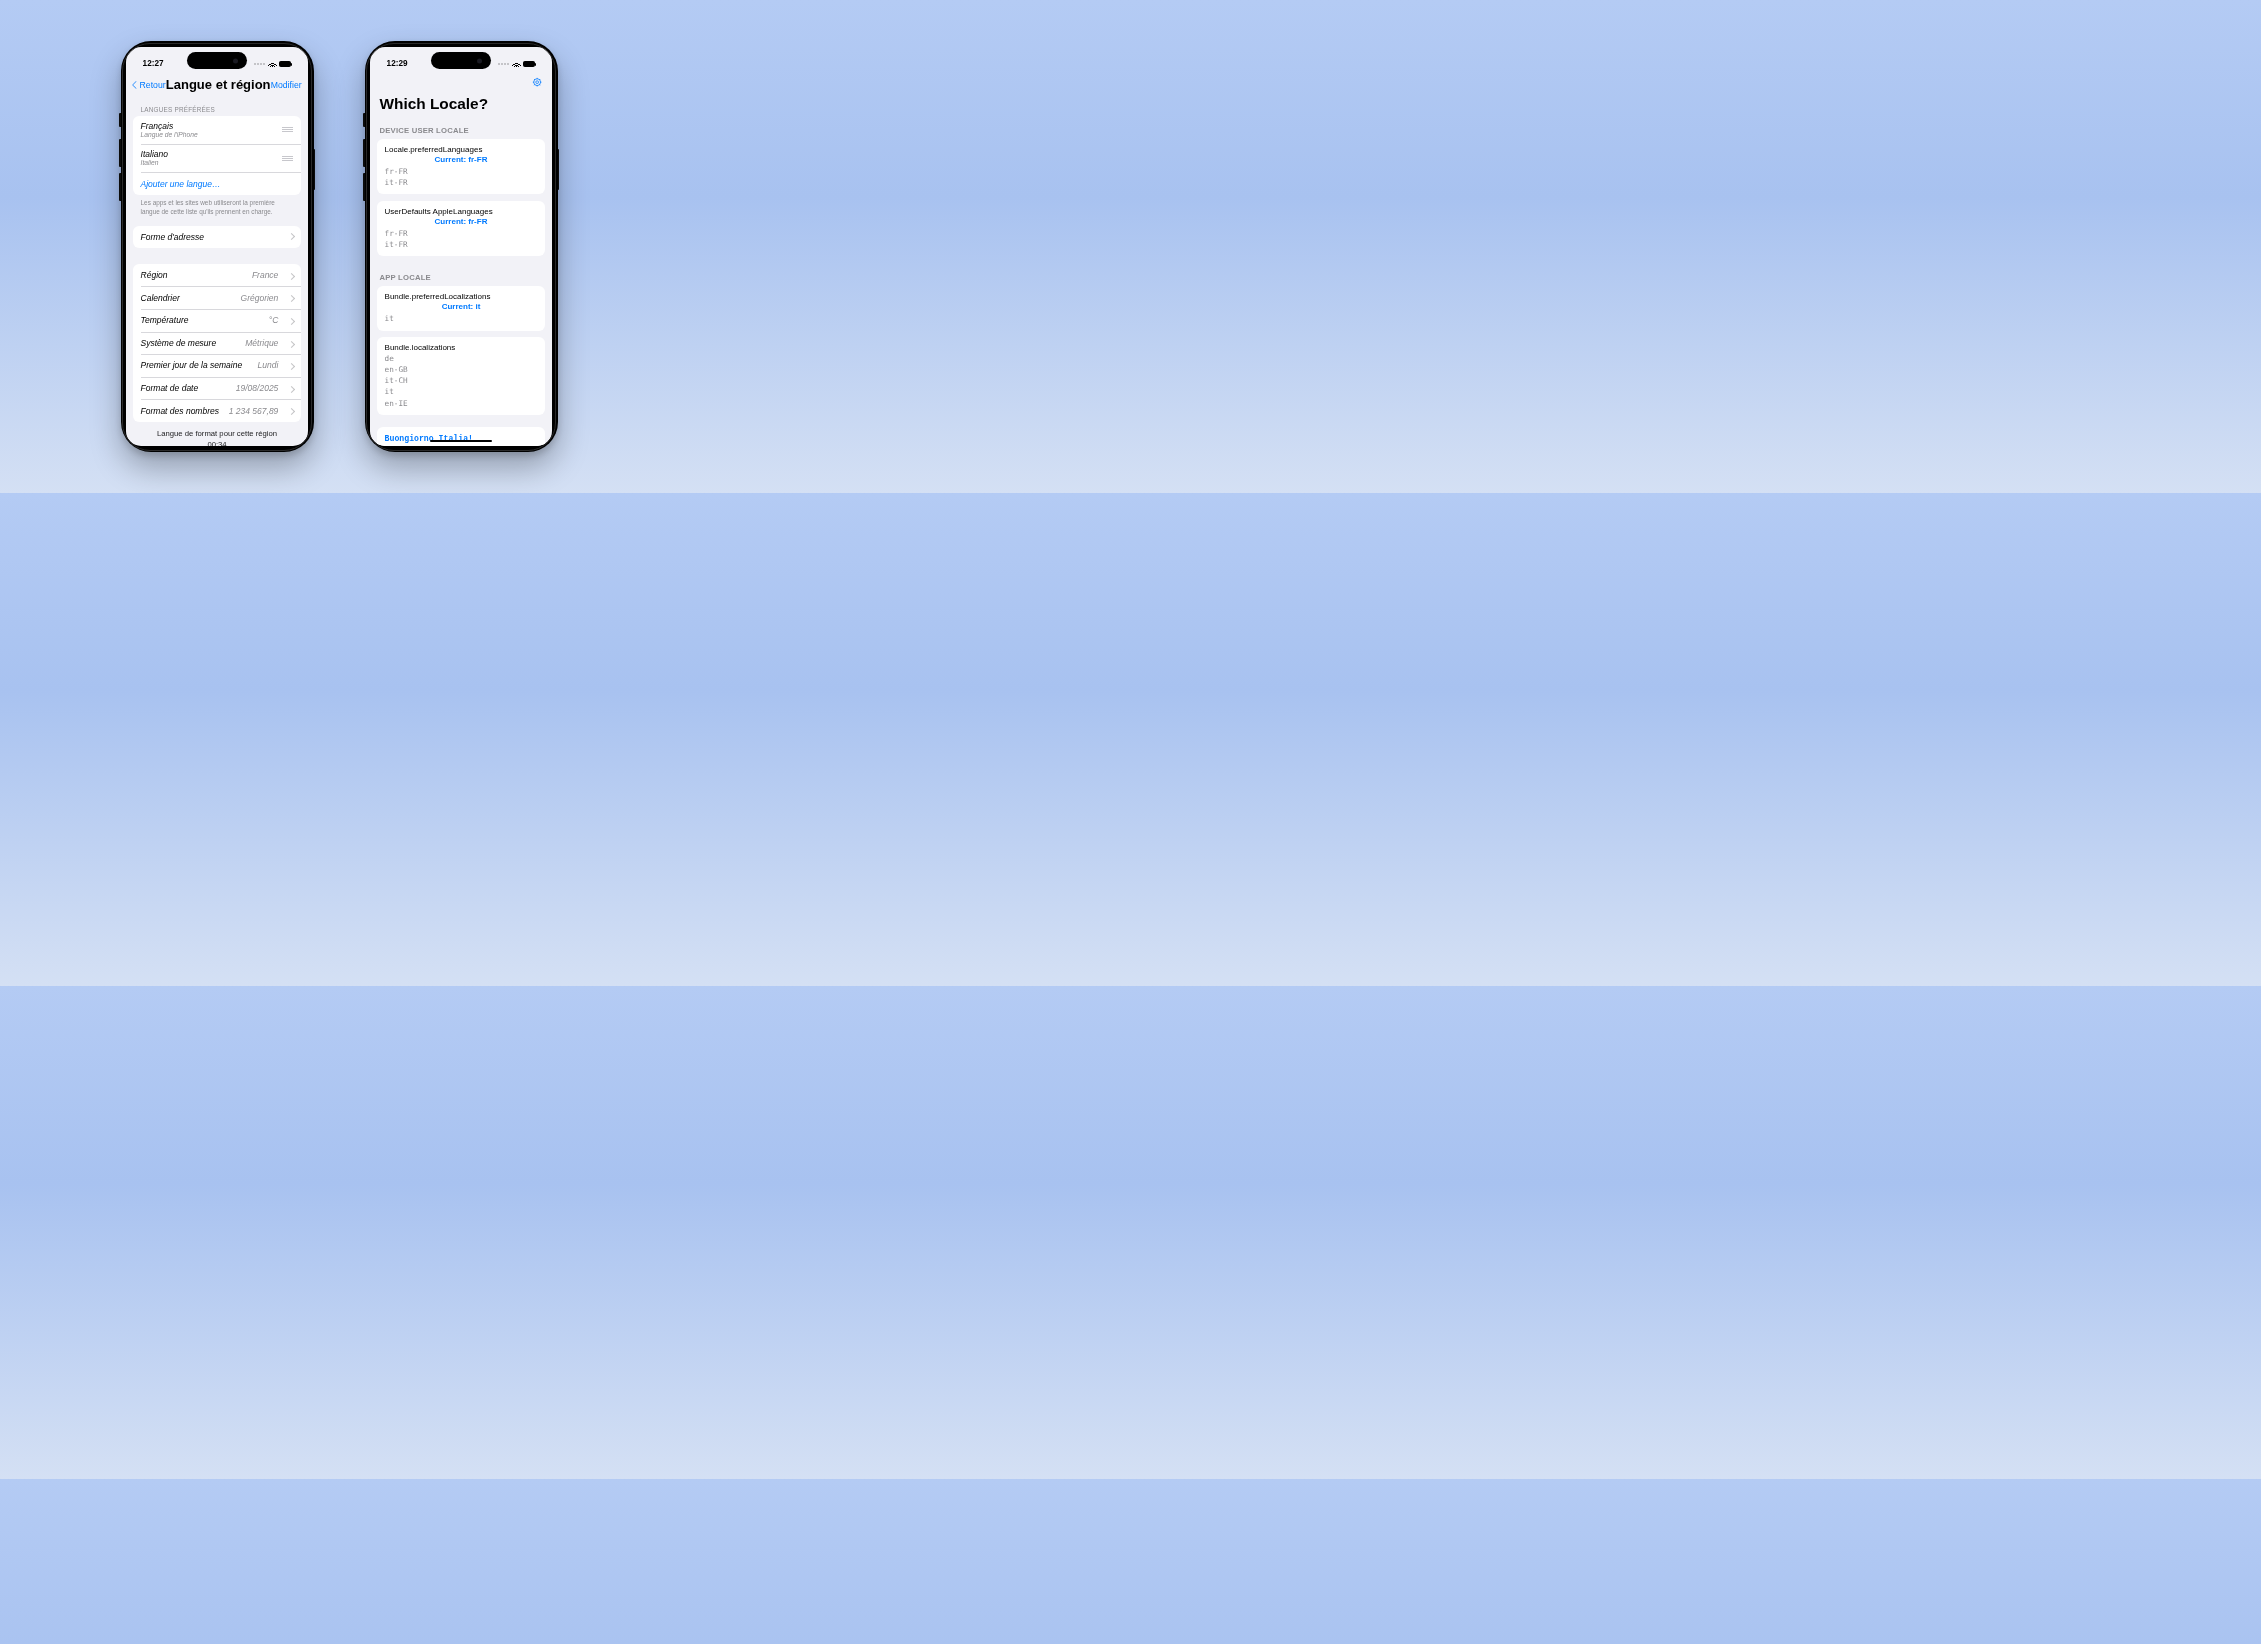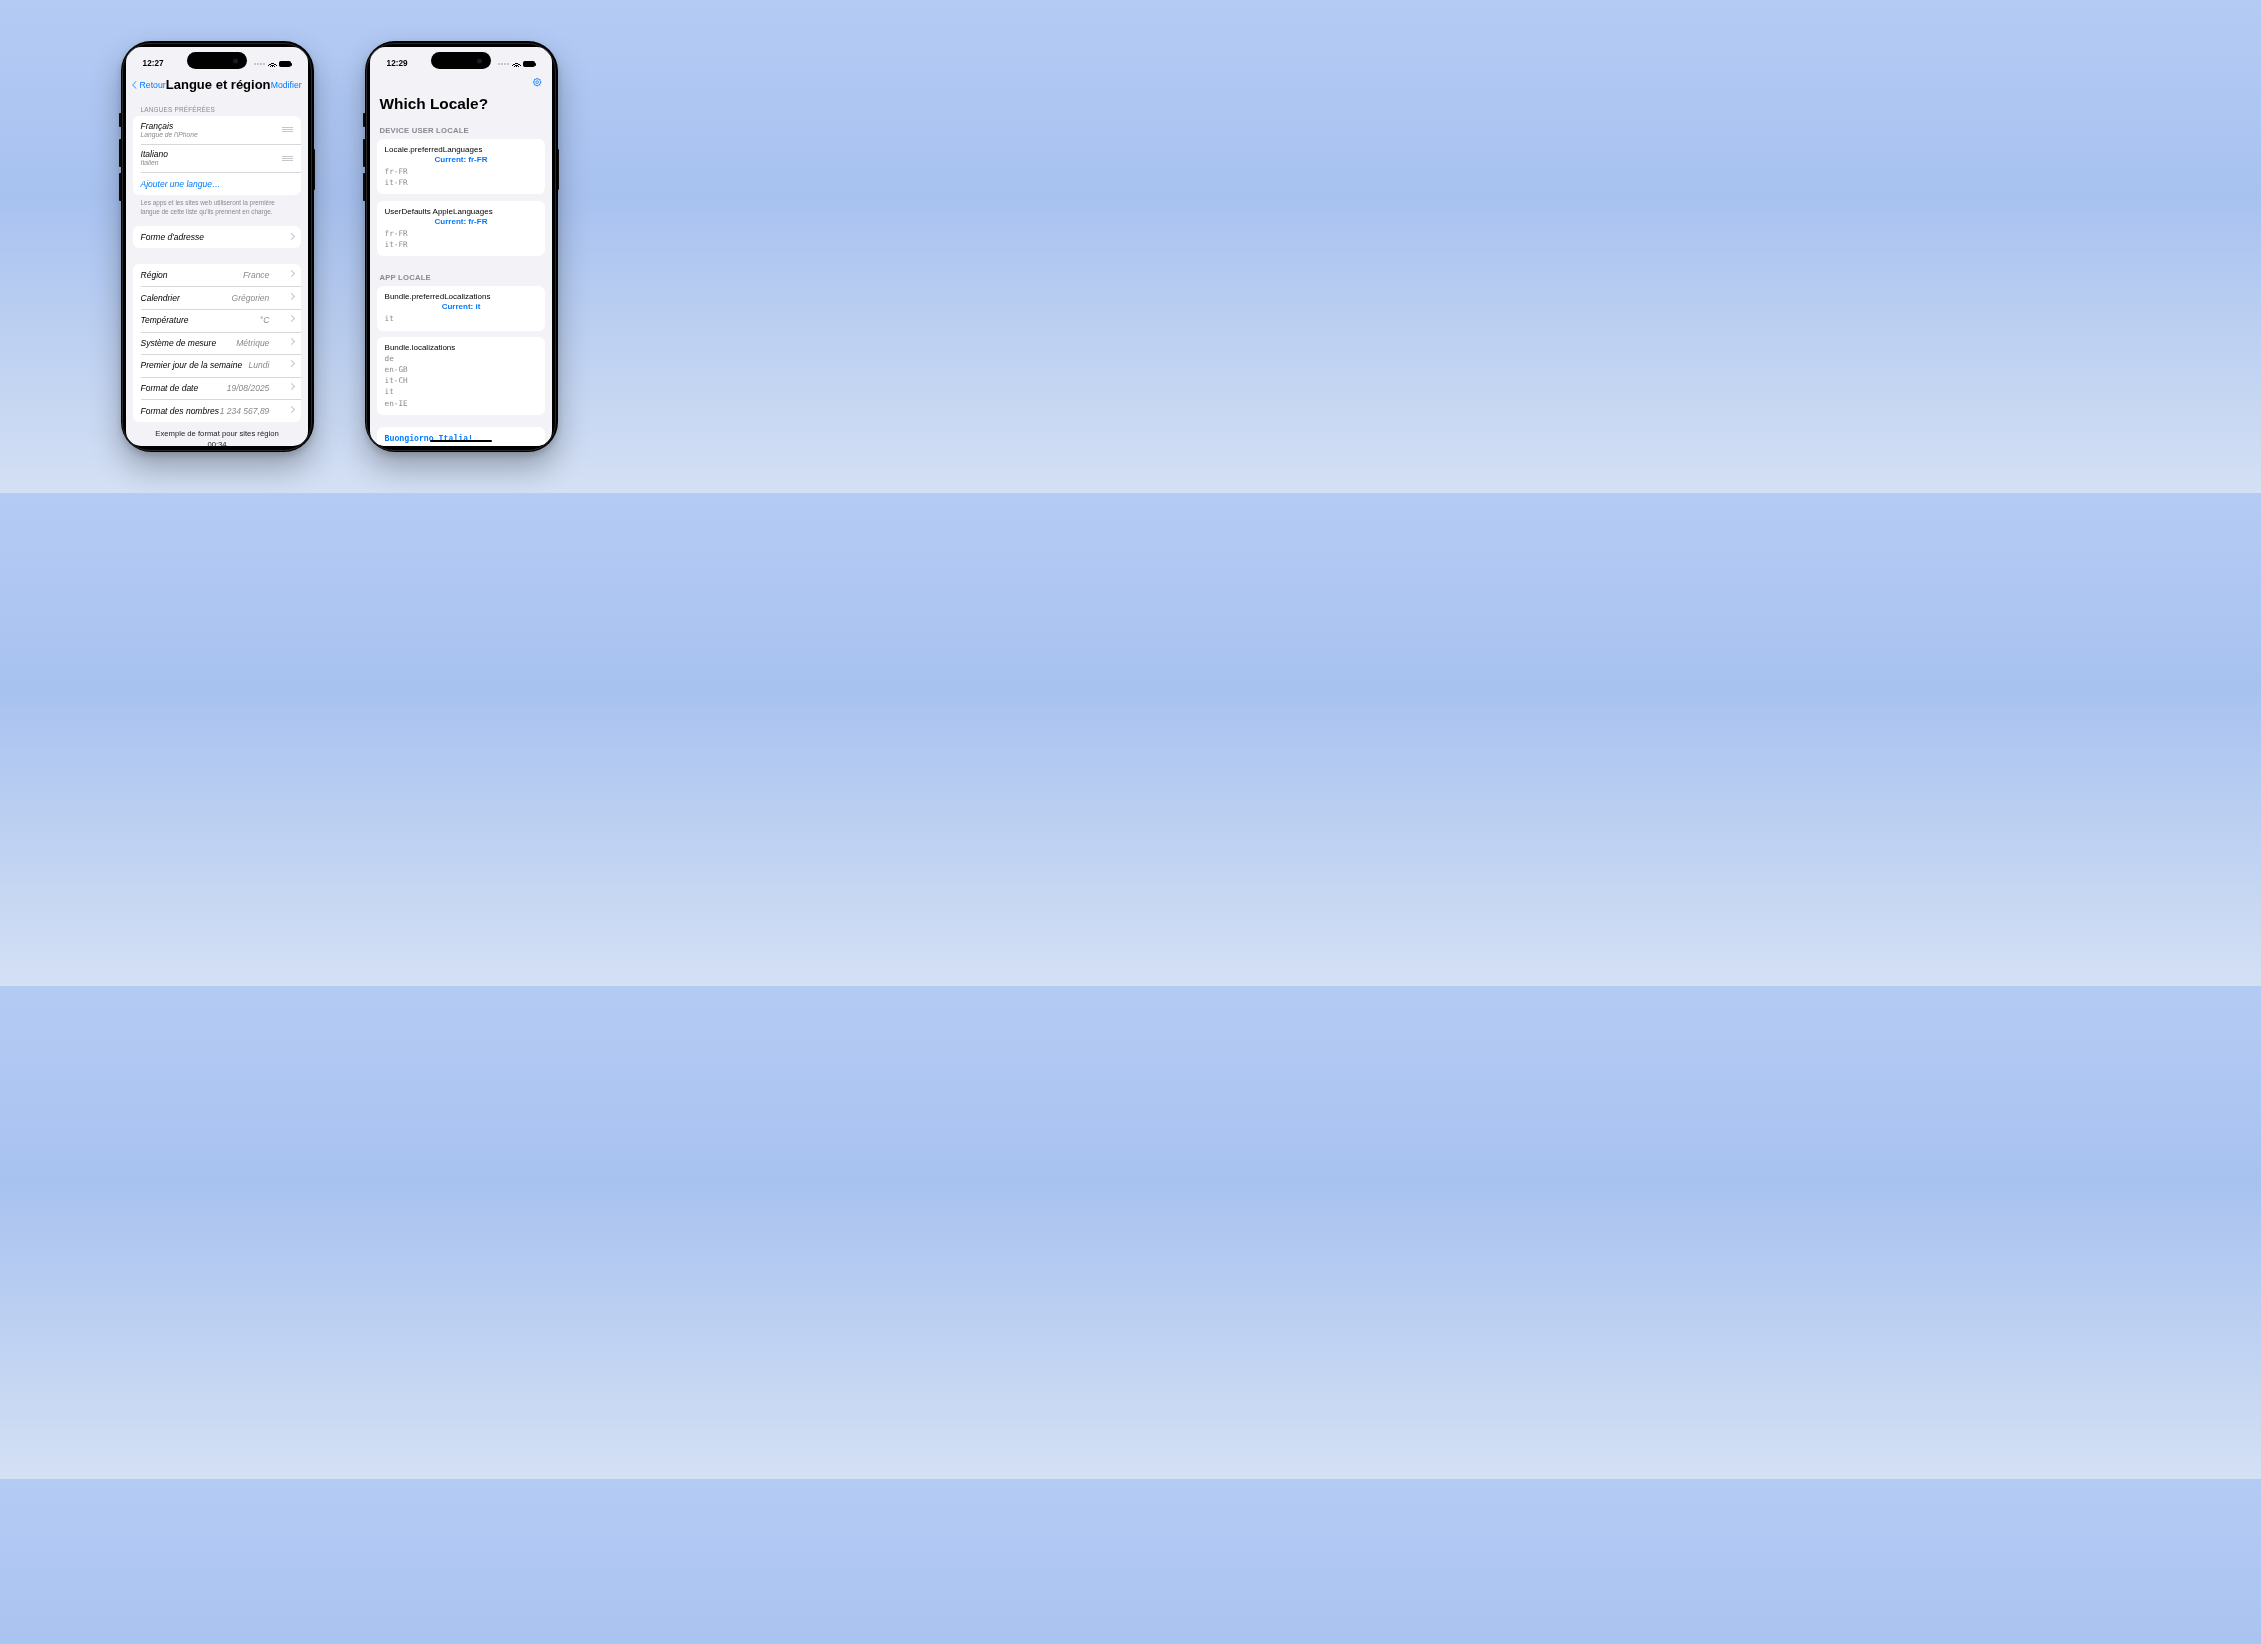--- a/index.html
+++ b/index.html
@@ -154,21 +154,21 @@
   }
   .row + .row::before {
     content:"";
     position:absolute;
     top:0; left:7.2px; right:0;
     height:0.3px; background:#d8d8dc;
   }
   .row .sub {
     font-size:6.7px; color:#8a8a8e; display:block; line-height:1.2;
   }
-  .row .val { color:#8a8a8e; font-size:8.5px; display:flex; align-items:flex-start; gap:20px;}
+  .row .val { color:#8a8a8e; font-size:8.5px; display:flex; align-items:flex-end; gap:11px;}
   .row .main { line-height:1.2; }
   .row.link { color:#007aff; }
   .disclosure {
     width:4.1px; height:7.2px; position:relative; opacity:0.5;
   }
   .disclosure::before {
     content:""; position:absolute; left:0; top:1px;
     width:4.1px; height:4.1px;
     border-right:1px solid #8a8a8e;
     border-top:1px solid #8a8a8e;
@@ -348,21 +348,21 @@
         <div class="row">
           <span>Format des nombres</span>
           <span class="val">
               <span>1 234 567,89</span>
               <span class="disclosure"></span>
             </span>
         </div>
       </div>
 
       <div class="example-block">
-        <div class="lbl">Exemple de format pour sites région</div>
+        <div class="lbl">Langue de format pour cette région</div>
         <div>00:34</div>
 
       </div>
     </div>
   </div>
 </div>
 
 <div class="phone">
   <div class="sb1"></div>
   <div class="sb2"></div>

